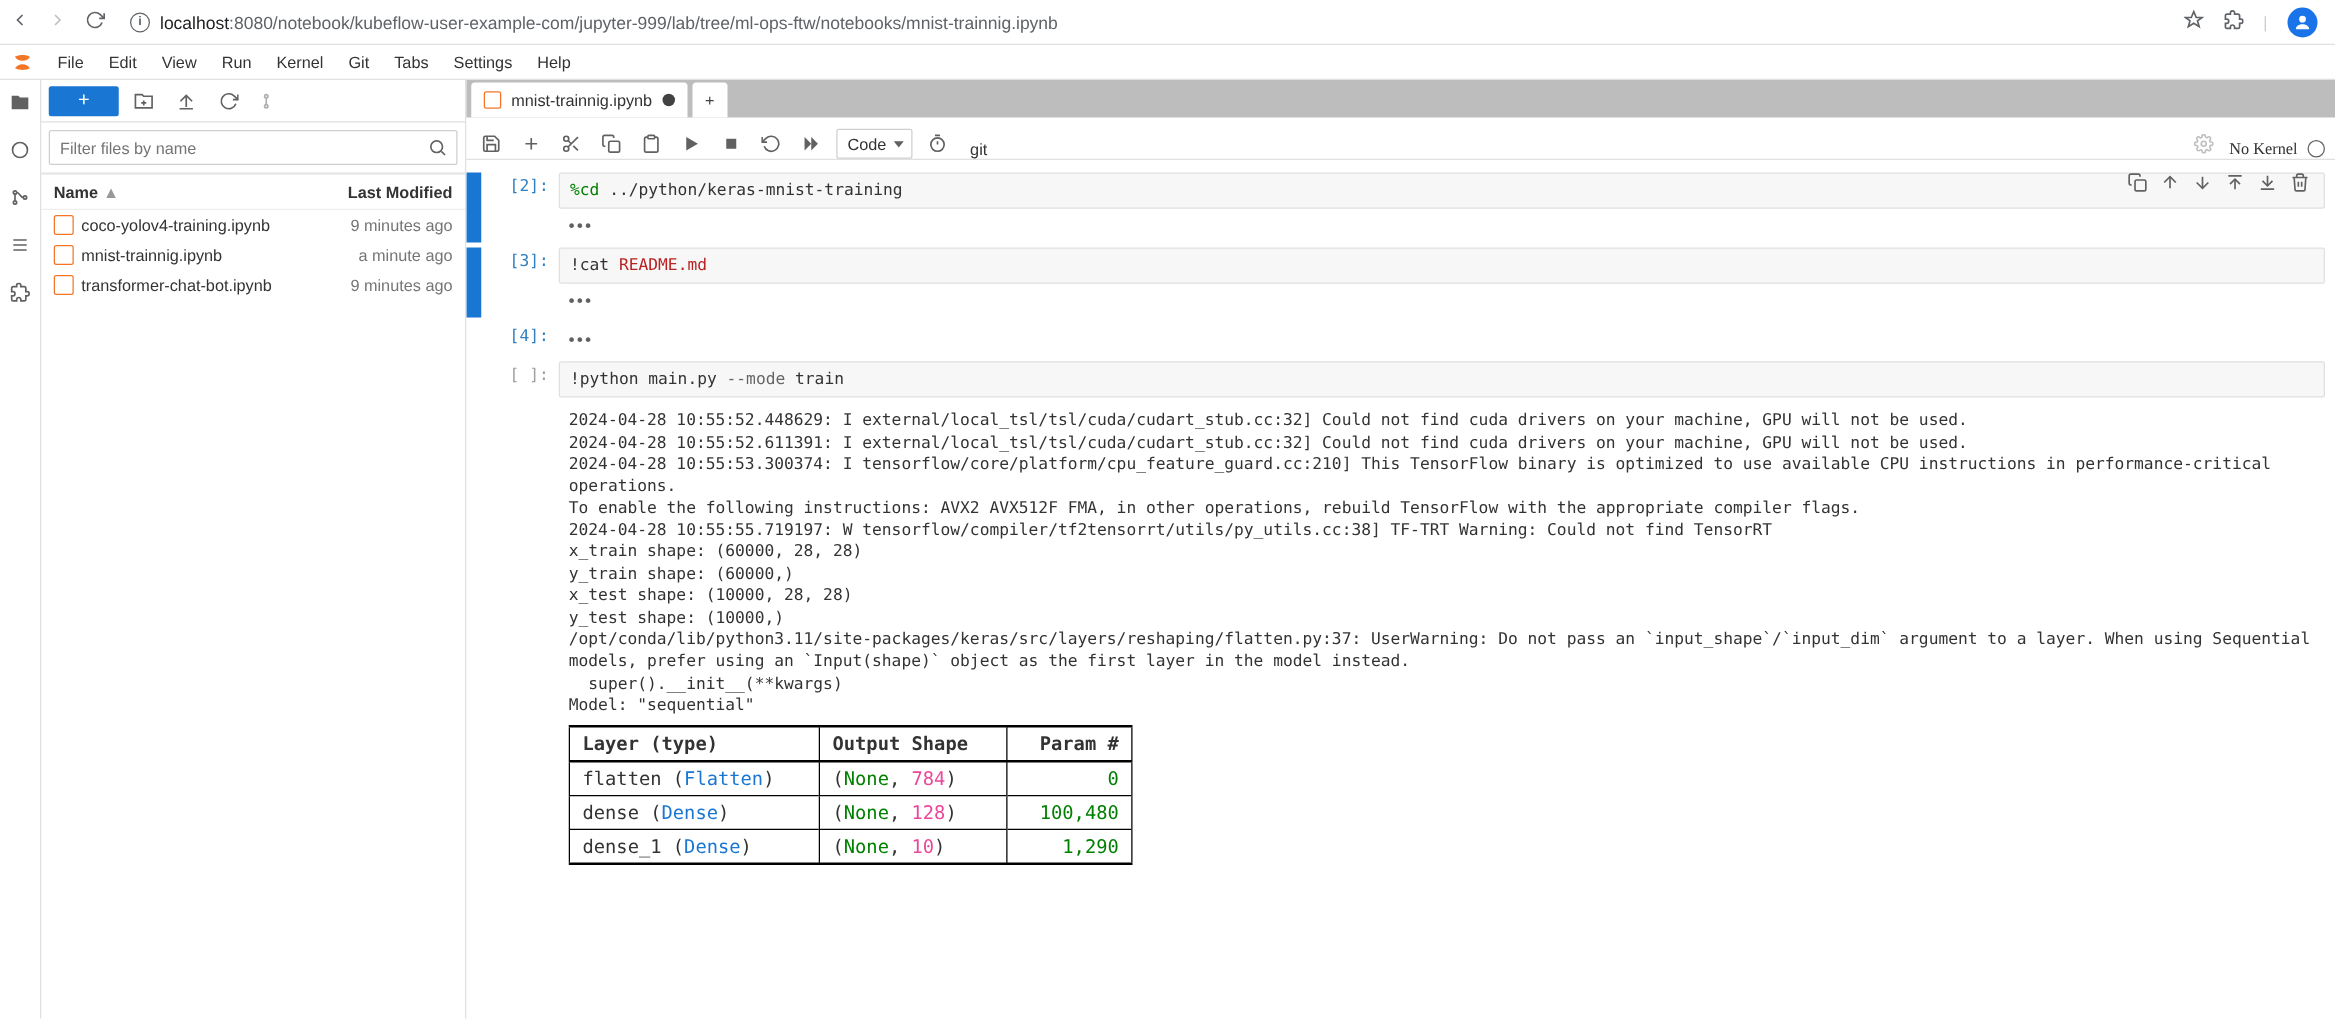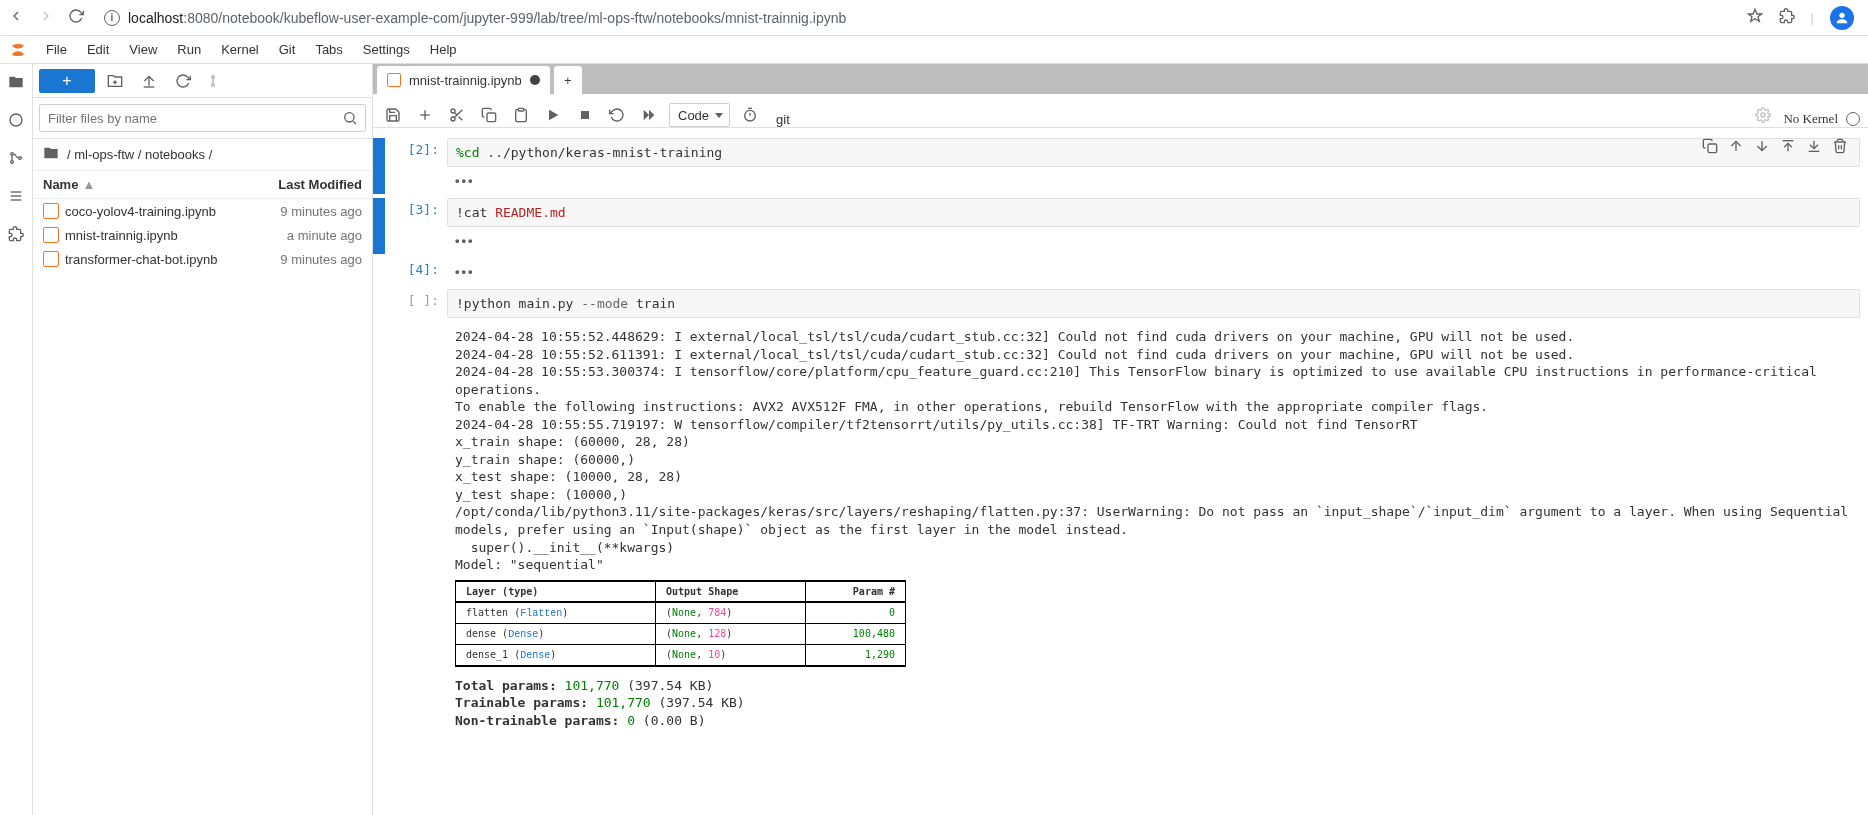--- a/index.html
+++ b/index.html
@@ -70,31 +70,31 @@
 .cell-toolbar { position: absolute; right: 20px; top: 2px; display: flex; gap: 10px; color: #616161; }
 .cell-toolbar span { cursor: pointer; }
 
 
 .cm-magic { color: #008000; }
 .cm-str { color: #ba2121; }
 .cm-bang { color: #333; }
 .cm-opt { color: #666; }
 
 
-.model-table { border-collapse: collapse; margin: 4px 8px; font-family: "Menlo","Consolas",monospace; font-size: 10px; }
+.model-table { border-collapse: collapse; margin: 4px 8px; font-family: "Menlo","Consolas",monospace; font-size: 15px; }
 .model-table th, .model-table td { padding: 4px 10px; text-align: left; }
 .model-table thead tr { border-top: 2px solid #000; border-bottom: 2px solid #000; }
 .model-table tbody tr { border-bottom: 1px solid #000; }
 .model-table tbody tr:last-child { border-bottom: 2px solid #000; }
 .model-table th { font-weight: bold; }
 .model-table td.col-param, .model-table th.col-param { text-align: right; }
 .mt-none { color: #008000; }
 .mt-num { color: #ec4899; }
 .mt-param { color: #008000; }
-.mt-type { color: #1976d2; font-family: Liberation Mono, monospace; }
+.mt-type { color: #1976d2; }
 .model-table th, .model-table td { border-left: 1px solid #000; border-right: 1px solid #000; }
 
 svg { width: 16px; height: 16px; }
 </style>
 </head>
 <body>
 
 <div class="browser-bar">
   <div class="nav-icons">
     <span><svg viewBox="0 0 24 24" fill="none" stroke="currentColor" stroke-width="2">
@@ -204,26 +204,20 @@
               <path d="M6 8v8"></path>
             </svg>
           </div>
       </div>
       <div class="fp-filter">
         <input type="text" placeholder="Filter files by name" style="">
         <span class="search-icon"><svg viewBox="0 0 24 24" fill="none" stroke="currentColor" stroke-width="2">
               <circle cx="11" cy="11" r="7"></circle>
               <line x1="21" y1="21" x2="16.65" y2="16.65"></line>
             </svg></span>
-      </div>
-      <div class="fp-breadcrumb">
-        <span class="folder-icon"><svg viewBox="0 0 24 24" fill="currentColor">
-              <path d="M10 4H2v16h20V6H12l-2-2z"></path>
-            </svg></span>
-        <span id="breadcrumb-holder"><span>/ </span><span>ml-ops-ftw </span><span>/ </span><span>notebooks </span><span>/ </span></span>
       </div>
       <div class="fp-header">
         <div class="col-name">
           <span>Name</span>
           <span style="color:#999">▲</span>
         </div>
         <div class="col-mod">Last Modified</div>
       </div>
       <div class="fp-list" id="file-list">
           <div class="fp-item">
@@ -440,21 +434,18 @@
     <td>(<span class="mt-none">None</span>, <span class="mt-num">128</span>)</td>
     <td class="col-param"><span class="mt-param">100,480</span></td>
   </tr>
                   <tr>
     <td>dense_1 (<span class="mt-type">Dense</span>)</td>
     <td>(<span class="mt-none">None</span>, <span class="mt-num">10</span>)</td>
     <td class="col-param"><span class="mt-param">1,290</span></td>
   </tr>
                 </tbody>
     </table>
-    <div class="output-text"><b>Total params:</b> <span class="mt-param">101,770</span> (397.54 KB)
-<b>Trainable params:</b> <span class="mt-param">101,770</span> (397.54 KB)
-<b>Non-trainable params:</b> <span class="mt-param">0</span> (0.00 B)</div>
   </div>
           </div>
         </div>
     </div>
   </div>
 </div>
 
 </body></html>

